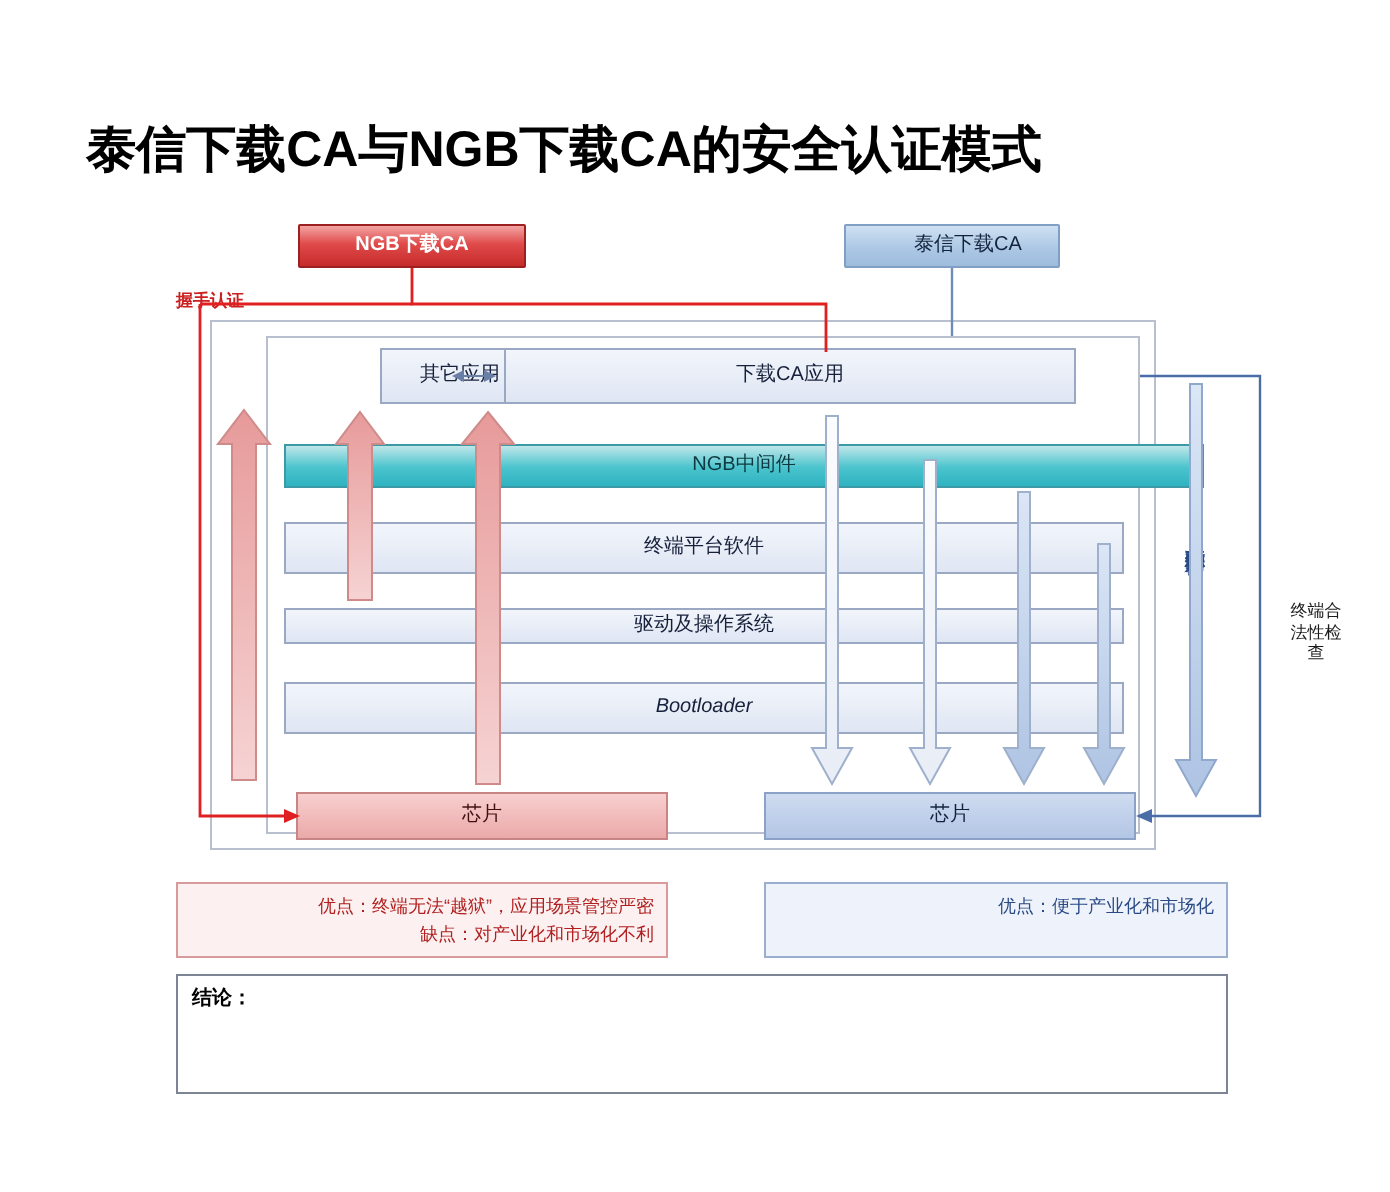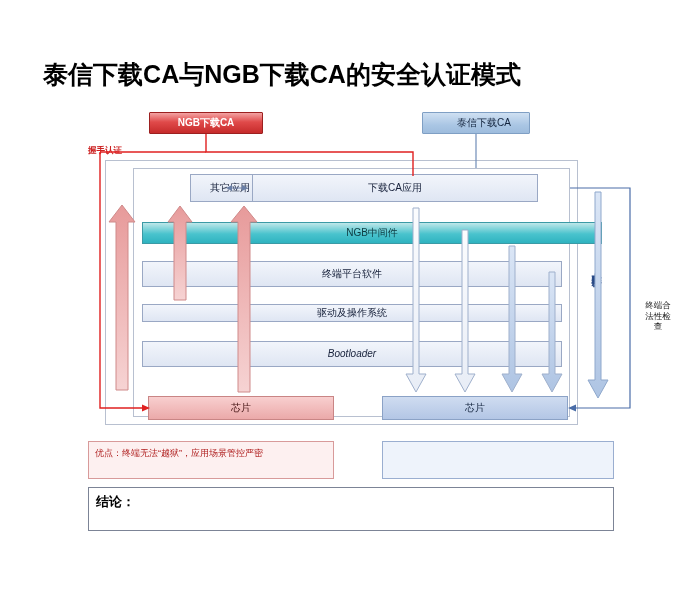--- a/index.html
+++ b/index.html
@@ -92,44 +92,44 @@
     border: 1px solid #b8c0d0;
     background: transparent;
   }
 
   .note {
     position: absolute;
     box-sizing: border-box;
     padding: 5px 6px;
     font-size: 9px;
     line-height: 1.5;
-    text-align: left;
+    text-align: right;
   }
   .note-red {
     background: #fdf0f0;
     border: 1px solid #d89a9a;
     color: #b02020;
   }
   .note-blue {
     background: #eef3fb;
     border: 1px solid #9aaed0;
     color: #2a4a86;
   }
 
   .conclusion {
     position: absolute;
     box-sizing: border-box;
     left: 88px;
     top: 487px;
     width: 526px;
-    height: 44px;
+    height: 60px;
     border: 1px solid #7c8496;
     background: #ffffff;
     padding: 4px 7px;
-    font-size: 13px;
+    font-size: 10px;
     line-height: 1.55;
     color: #000000;
     text-align: justify;
   }
   .conclusion .c-title {
     font-weight: bold;
   }
   .conclusion .c-body {
     text-indent: 2em;
     font-weight: bold;
@@ -216,22 +216,24 @@
   <div class="num" style="left:240px; top:226px;">(1)</div>
   <div class="num" style="left:240px; top:309px;">(2)</div>
   <div class="num" style="left:176px; top:226px;">(3)</div>
   <div class="num" style="left:412px; top:226px;">(3)</div>
   <div class="num" style="left:461px; top:245px;">(3)</div>
   <div class="num" style="left:508px; top:262px;">(4)</div>
   <div class="num" style="left:548px; top:288px;">(5)</div>
 
   <div class="note note-red" style="left:88px; top:441px; width:246px; height:38px;">
     <div>优点：终端无法“越狱”，应用场景管控严密</div>
+    <div>缺点：对产业化和市场化不利</div>
   </div>
   <div class="note note-blue" style="left:382px; top:441px; width:232px; height:38px;">
+    <div>优点：便于产业化和市场化</div>
   </div>
 
   <div class="conclusion">
     <span class="c-title">结论：</span>
   </div>
 
   <svg class="overlay" viewBox="0 0 695 596">
     <defs>
       <linearGradient id="gRedUp" x1="0" y1="1" x2="0" y2="0">
         <stop offset="0%" stop-color="#f6d3d3"></stop>

